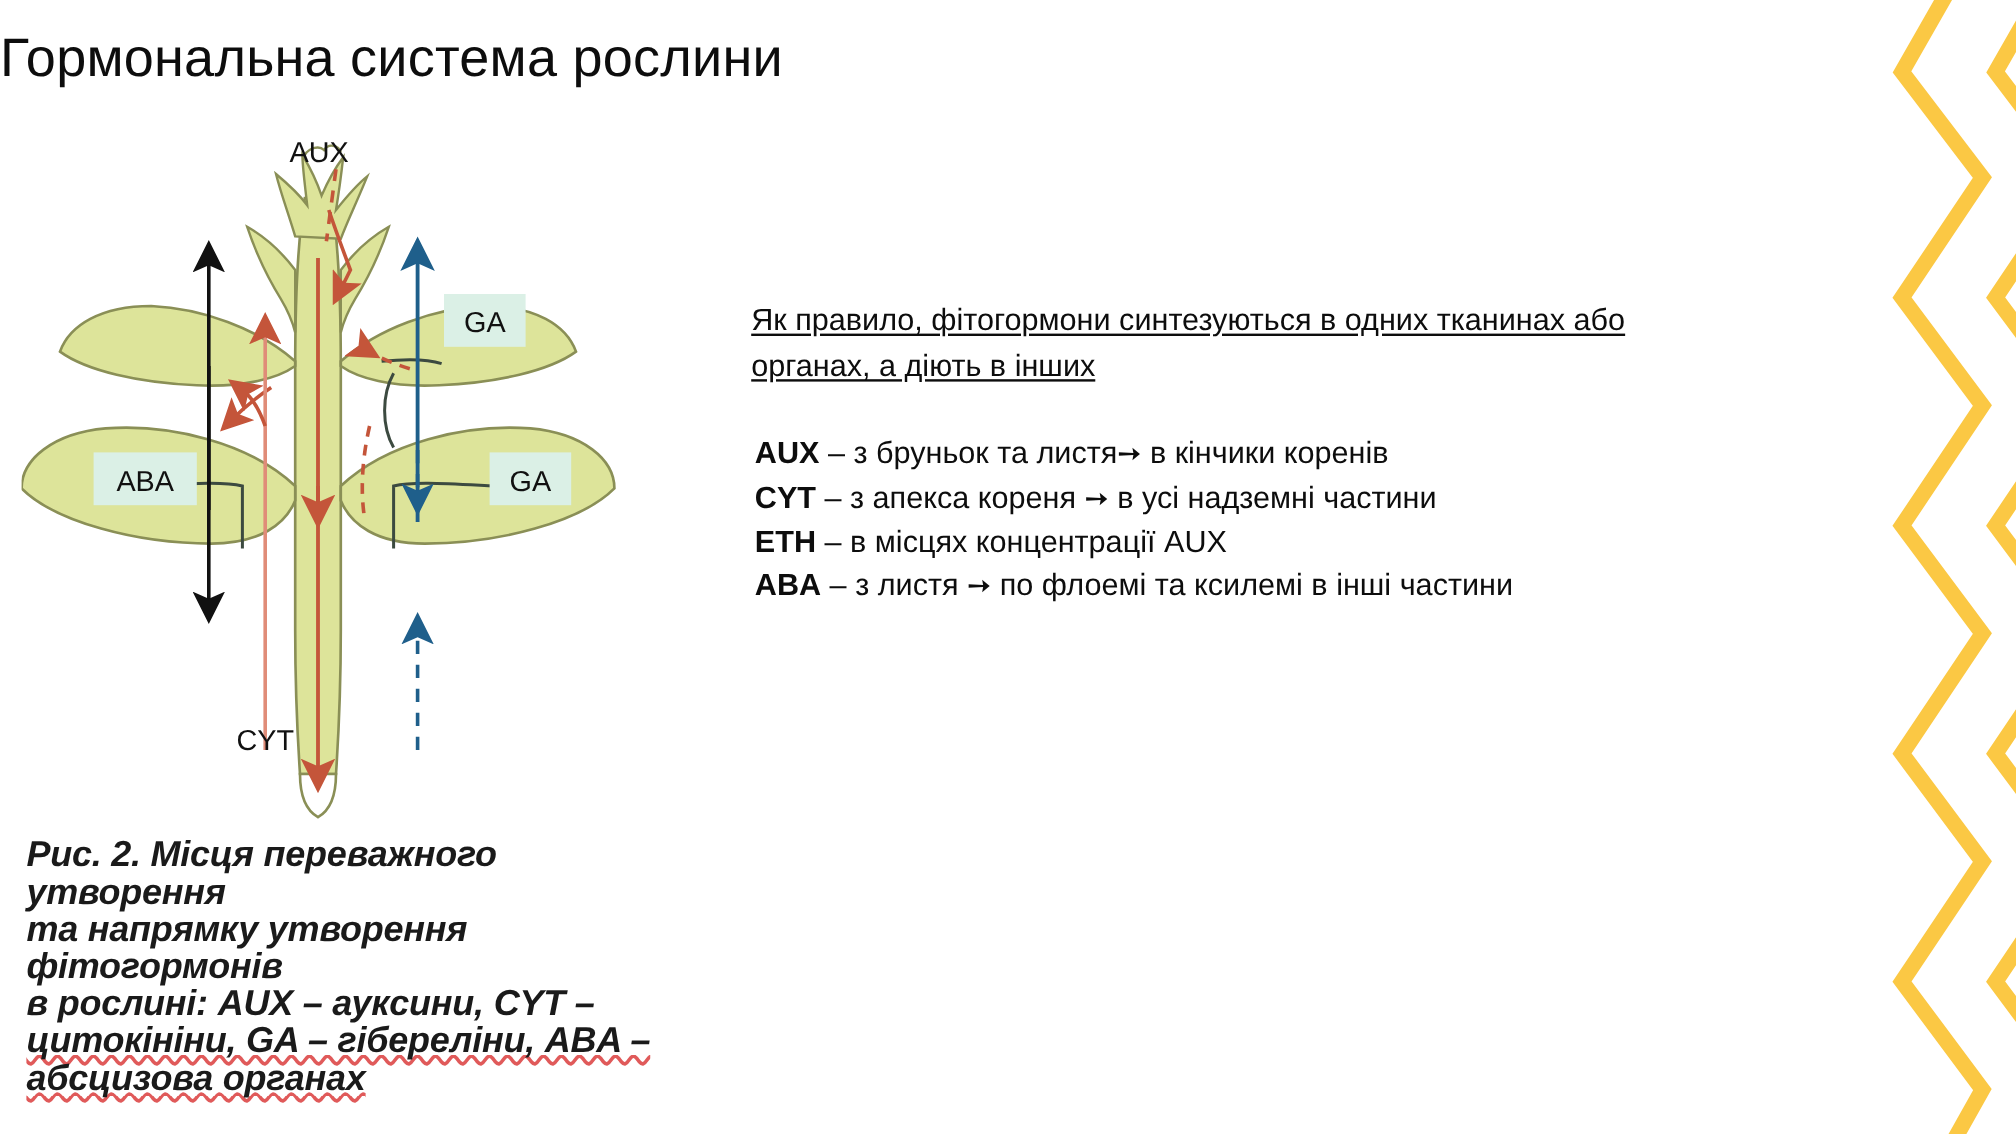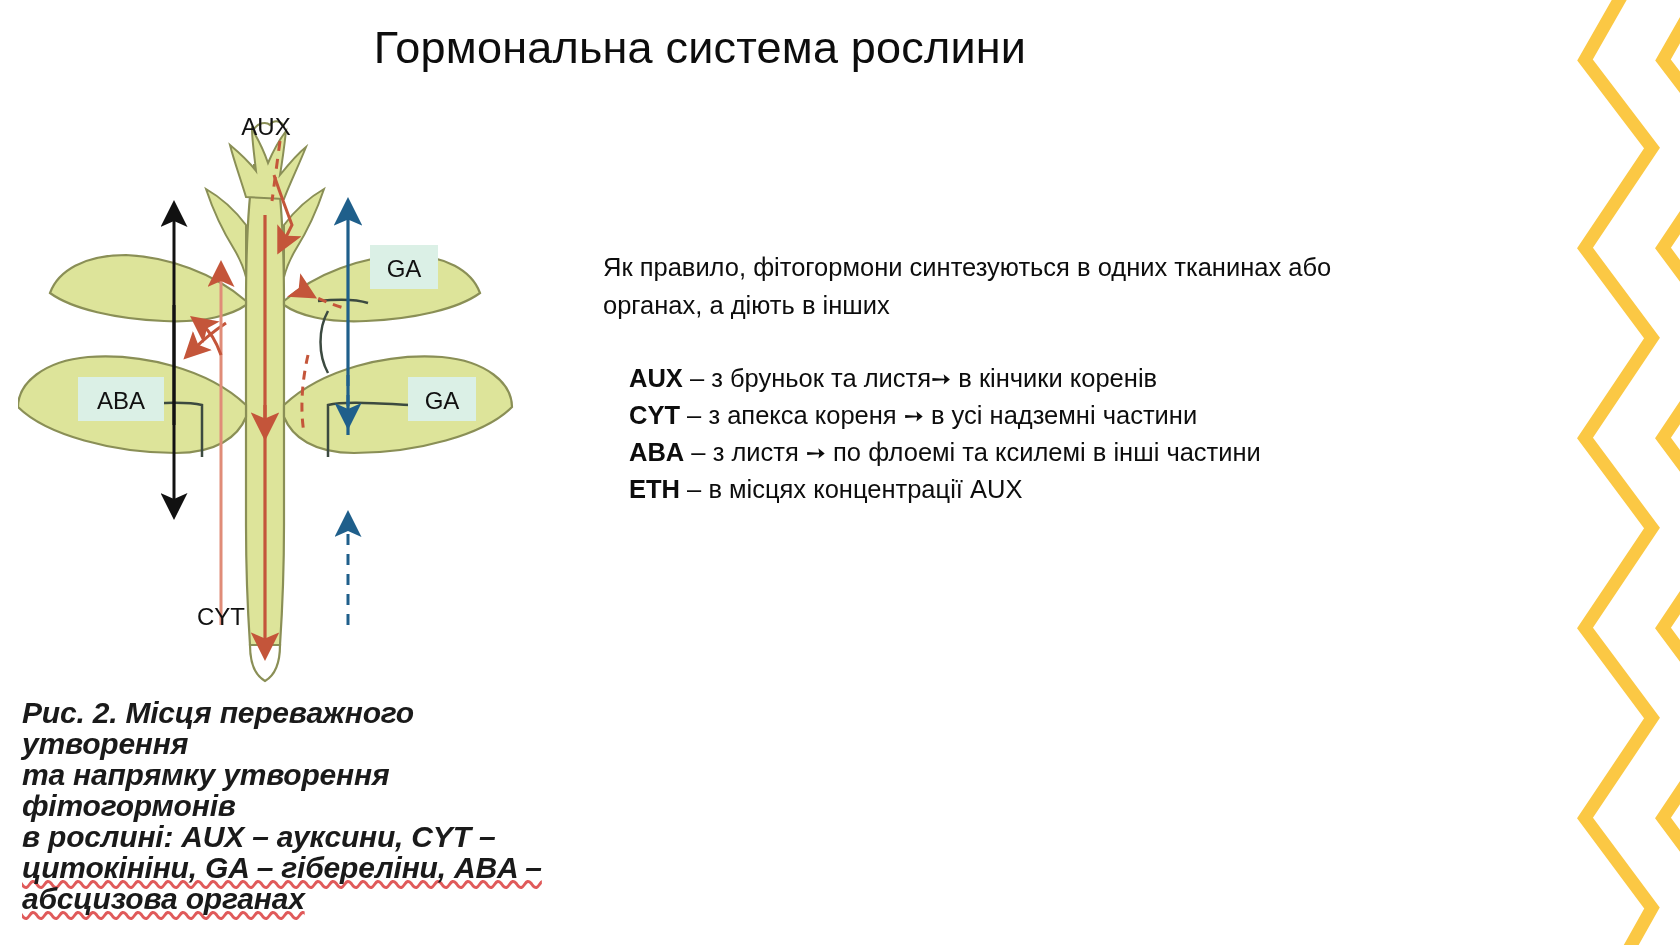--- a/index.html
+++ b/index.html
@@ -10,21 +10,21 @@
     color:#000000;
     overflow:hidden;
     position:relative;
   }
   .slide{position:absolute;inset:0;}
 
   
   .title{
     position:absolute;
     top:22px;left:0;width:1400px;
-    text-align:center;
+    text-align:left;
     font-size:45px;
     font-weight:400;
     letter-spacing:0.2px;
     color:#0d0d0d;
     white-space:nowrap;
   }
 
   
   .figure{
     position:absolute;
@@ -50,24 +50,26 @@
   
   .body-text{
     position:absolute;
     left:603px;top:248px;
     width:790px;
     font-size:25.5px;
     line-height:36px;
     color:#0d0d0d;
   }
   .lead{
+    text-decoration:underline;
     text-underline-offset:3px;
     display:block;
     margin-bottom:36px;
     line-height:38px;
+    margin-left:23px;
   }
   .hline{display:block;white-space:nowrap;margin-left:26px;}
   .hline b{font-weight:700;}
   .arrow{font-size:24px;}
   .gap{display:block;height:36px;}
   .stress{
     display:block;
     text-decoration:underline;
     text-underline-offset:3px;
     white-space:nowrap;
@@ -203,31 +205,31 @@
     <span class="hline">
       <b>CYT</b>
       <span>–</span>
       <span>з апекса кореня</span>
       <span class="arrow">➙</span>
       <span>в усі  надземні частини</span>
     </span>
 
 
     <span class="hline">
+      <b>ETH</b>
+      <span>–</span>
+      <span>в місцях концентрації AUX</span>
+    </span>
+
+    <span class="hline">
       <b>ABA</b>
       <span>–</span>
       <span>з листя</span>
       <span class="arrow">➙</span>
       <span>по флоемі та ксилемі в інші частини</span>
-    </span>
-
-    <span class="hline">
-      <b>ETH</b>
-      <span>–</span>
-      <span>в місцях концентрації AUX</span>
     </span>
 
     <span class="gap"></span>
 
   </div>
 
   <svg class="zig" viewBox="0 0 300 945" xmlns="http://www.w3.org/2000/svg">
     <polyline points="262,-40 205,60 272,148 205,248 272,338 205,438 272,528 205,628 272,718 205,818 272,908 240,965" fill="none" stroke="#FBC844" stroke-width="13" stroke-linejoin="miter" stroke-linecap="butt"></polyline>
     <polyline points="340,-40 283,60 350,148 283,248 350,338 283,438 350,528 283,628 350,718 283,818 350,908 318,965" fill="none" stroke="#FBC844" stroke-width="13" stroke-linejoin="miter" stroke-linecap="butt"></polyline>
   </svg>

